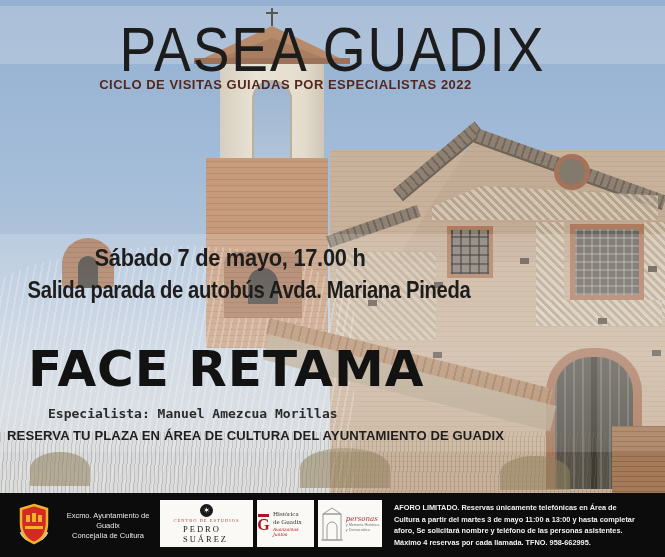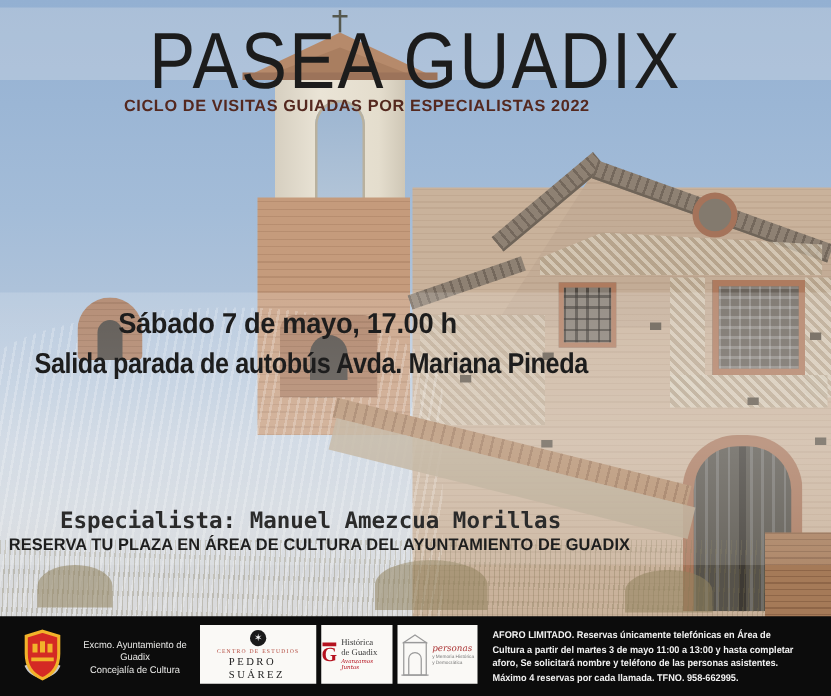--- a/index.html
+++ b/index.html
@@ -86,21 +86,21 @@
   .title{left:0;top:12px;width:665px;text-align:center;font-size:58px;font-weight:400;color:#1c1c1c;
          letter-spacing:2px;transform:scale(.95,1.1);transform-origin:center top;white-space:nowrap;}
   .subtitle{left:0;top:77px;width:571px;text-align:center;font-size:13px;font-weight:700;
          color:#54281f;letter-spacing:.5px;white-space:nowrap;}
   .event-block{left:0;top:245px;width:460px;text-align:center;color:#1d1d1d;}
   .ev-date{font-size:23px;font-weight:700;letter-spacing:-.3px;white-space:nowrap;transform:scaleX(.95);}
   .ev-route{font-size:23px;font-weight:700;margin-top:5px;letter-spacing:-.4px;white-space:nowrap;transform:scaleX(.88);}
   .ev-note{font-size:13.5px;font-weight:700;margin-top:8px;white-space:nowrap;}
   .site-title{left:28px;top:340px;font-family:"DejaVu Sans",sans-serif;font-weight:700;font-size:50px;
          letter-spacing:1px;color:#121212;white-space:nowrap;}
-  .specialist{left:48px;top:406px;font-family:"DejaVu Sans Mono",monospace;font-weight:700;font-size:18px;
+  .specialist{left:48px;top:406px;font-family:"DejaVu Sans Mono",monospace;font-weight:700;font-size:13px;
          color:#2b2b2b;white-space:nowrap;}
   .booking{left:0;top:428px;width:466px;text-align:center;font-size:13.5px;font-weight:700;color:#1e1e1e;
          letter-spacing:.1px;white-space:nowrap;transform:scaleX(.97);}
 
   
   .footer{left:0;top:493px;width:665px;height:64px;background:#0c0c0c;}
   .council-text{left:54px;top:18px;width:108px;text-align:center;color:#e8e8e6;font-size:7.8px;
          line-height:10px;transform:scaleX(.96);}
   .logo-box{background:#faf9f6;top:7px;height:47px;}
   .ps-box{left:160px;width:93px;display:flex;flex-direction:column;align-items:center;justify-content:center;gap:1px;}
@@ -178,20 +178,21 @@
   </div>
 
   <div class="abs title">PASEA GUADIX</div>
   <div class="abs subtitle">CICLO DE VISITAS GUIADAS POR ESPECIALISTAS 2022</div>
 
   <div class="abs event-block">
     <div class="ev-date">Sábado 7 de mayo, 17.00 h</div>
     <div class="ev-route">Salida parada de autobús Avda. Mariana Pineda</div>
   </div>
 
+  <div class="abs site-title">FACE RETAMA</div>
   <div class="abs specialist">Especialista: Manuel Amezcua Morillas</div>
   <div class="abs booking">RESERVA TU PLAZA EN ÁREA DE CULTURA DEL AYUNTAMIENTO DE GUADIX</div>
 
   <div class="abs footer">
 
     <svg class="abs" style="left:16px;top:9px;" width="36" height="46" viewBox="0 0 36 46">
       <path d="M5 30 A 14 14 0 0 0 31 30" fill="none" stroke="#c9c9c9" stroke-width="3"></path>
       <path d="M18 3 L31 7 V21 C31 32 25 38 18 41 C11 38 5 32 5 21 V7 Z" fill="#d42a24" stroke="#f2b32a" stroke-width="2.5"></path>
       <rect x="10" y="13" width="4" height="7" fill="#f2b32a"></rect>
       <rect x="16" y="11" width="4" height="9" fill="#f2b32a"></rect>

